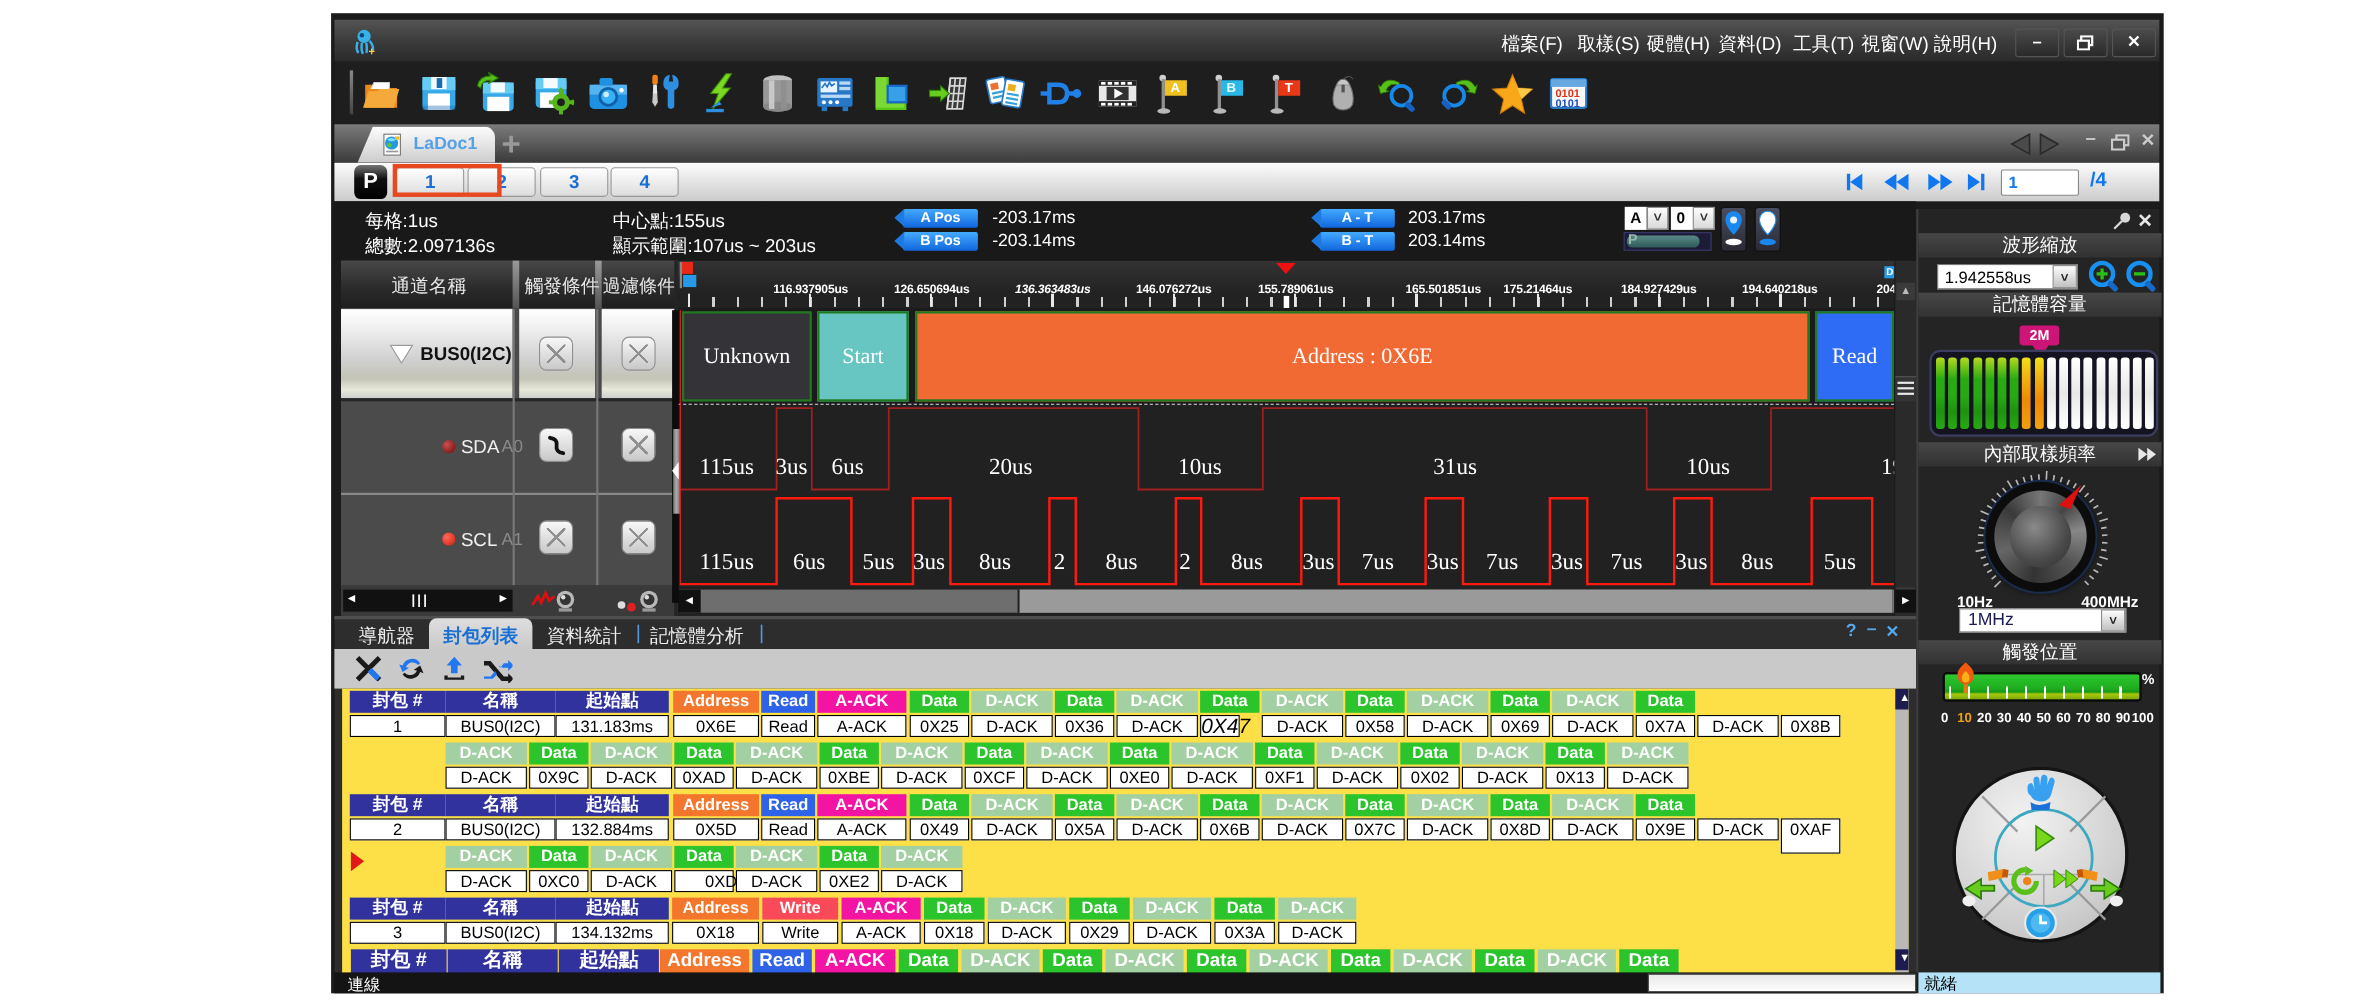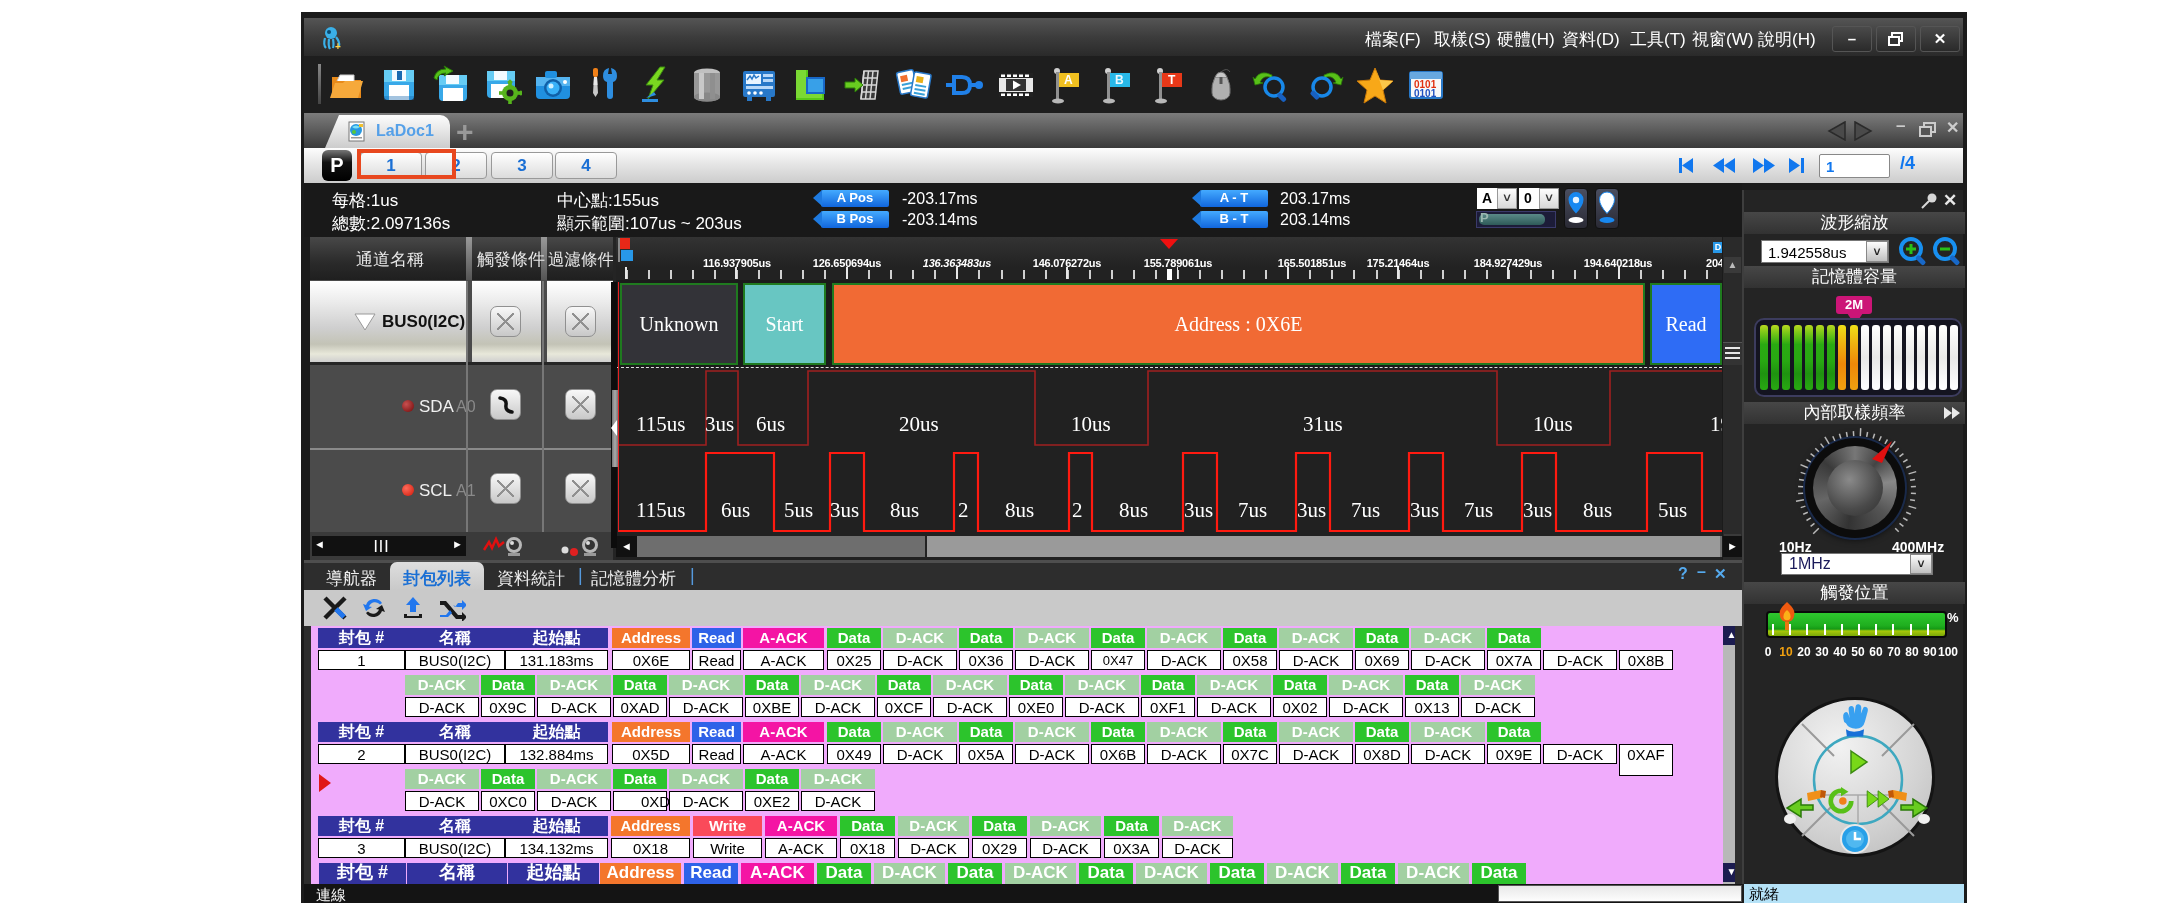--- a/index.html
+++ b/index.html
@@ -35,21 +35,21 @@
 
 .xbtn{position:absolute;width:31px;height:31px;border-radius:7px;background:linear-gradient(#f8f8f8,#c8c8c8);border:1px solid #909090;}
 .xbtn:before{content:"";position:absolute;left:6px;top:6px;width:17px;height:17px;background:linear-gradient(45deg,transparent 45.5%,#909090 45.5%,#909090 54.5%,transparent 54.5%),linear-gradient(-45deg,transparent 45.5%,#909090 45.5%,#909090 54.5%,transparent 54.5%);}
 .btn2{position:absolute;width:31px;height:31px;border-radius:7px;background:linear-gradient(#f8f8f8,#c8c8c8);border:1px solid #909090;}
 .rlab{position:absolute;top:20px;color:#fff;font-size:11px;font-weight:bold;letter-spacing:-0.2px;transform:translateX(-50%);}
 .blk{position:absolute;height:82px;border:2px solid #1f7a1f;color:#fff;font-family:"Liberation Serif",serif;font-size:20px;text-align:center;line-height:78px;}
 #ticks2{position:absolute;left:0;top:30px;width:1106px;height:12px;background:repeating-linear-gradient(90deg,transparent 0px,transparent 9px,#e8e8e8 9px,#e8e8e8 11px,transparent 11px,transparent 110.3px);}
 #ticks{position:absolute;left:0;top:33px;width:1106px;height:9px;background:repeating-linear-gradient(90deg,transparent 0px,transparent 9.5px,#d0d0d0 9.5px,#d0d0d0 11.5px,transparent 11.5px,transparent 22.06px);}
 #bottompanel{position:absolute;left:3px;top:548px;width:1438px;height:330px;background:#2d2d2d;}
 #bicons{position:absolute;left:0;top:30px;width:100%;height:36px;background:#c9c9c9;}
-#ptable{position:absolute;left:7px;top:66px;width:1424px;height:260px;background:#f0abfc;overflow:hidden;}
+#ptable{position:absolute;left:7px;top:66px;width:1424px;height:260px;background:#fde047;overflow:hidden;}
 .hc{position:absolute;height:20px;color:#fff;font-size:15px;font-weight:bold;text-align:center;line-height:19px;}
 .vc{position:absolute;height:20px;color:#000;font-size:15px;text-align:center;line-height:19px;background:#fff;border:1px solid #000;}
 
 #statusbar{position:absolute;left:3px;top:872px;width:1438px;height:19px;background:#141414;color:#fff;font-size:15px;}
 
 #sidebar{position:absolute;left:1441px;top:178px;width:221px;height:694px;background:#242424;border-left:2px solid #3e3e3e;}
 .sbtitle{position:absolute;left:0;width:221px;height:22px;background:linear-gradient(#474747,#323232);color:#fff;font-size:17px;text-align:center;line-height:21px;}
 #ready{position:absolute;left:1443px;top:872px;width:220px;height:19px;background:#b5e2f7;color:#000;font-size:15px;padding:1px 0 0 5px;}
 #bars{position:absolute;left:16px;top:135px;width:196px;height:65px;}
 .bar{position:absolute;top:0;width:8px;height:65px;border-radius:3px;}
@@ -541,21 +541,21 @@
 <div class="vc" style="left:7px;top:24px;width:87px;height:20px;font-size:15px;">1</div>
 <div class="vc" style="left:94px;top:24px;width:100px;height:20px;font-size:15px;">BUS0(I2C)</div>
 <div class="vc" style="left:194px;top:24px;width:103px;height:20px;font-size:15px;">131.183ms</div>
 <div class="vc" style="left:301px;top:24px;width:78px;height:20px;font-size:15px;">0X6E</div>
 <div class="vc" style="left:381px;top:24px;width:49px;height:20px;font-size:15px;">Read</div>
 <div class="vc" style="left:432px;top:24px;width:81px;height:20px;font-size:15px;">A-ACK</div>
 <div class="vc" style="left:516px;top:24px;width:54px;height:20px;font-size:15px;">0X25</div>
 <div class="vc" style="left:572px;top:24px;width:74px;height:20px;font-size:15px;">D-ACK</div>
 <div class="vc" style="left:648px;top:24px;width:54px;height:20px;font-size:15px;">0X36</div>
 <div class="vc" style="left:704px;top:24px;width:74px;height:20px;font-size:15px;">D-ACK</div>
-<div class="vc" style="left:780px;top:24px;width:54px;height:20px;font-size:13px;">0X47</div>
+<div class="vc" style="left:780px;top:24px;width:36px;height:20px;font-size:19px;font-style:italic;">0X47</div>
 <div class="vc" style="left:836px;top:24px;width:74px;height:20px;font-size:15px;">D-ACK</div>
 <div class="vc" style="left:912px;top:24px;width:54px;height:20px;font-size:15px;">0X58</div>
 <div class="vc" style="left:968px;top:24px;width:74px;height:20px;font-size:15px;">D-ACK</div>
 <div class="vc" style="left:1044px;top:24px;width:54px;height:20px;font-size:15px;">0X69</div>
 <div class="vc" style="left:1100px;top:24px;width:74px;height:20px;font-size:15px;">D-ACK</div>
 <div class="vc" style="left:1176px;top:24px;width:54px;height:20px;font-size:15px;">0X7A</div>
 <div class="vc" style="left:1232px;top:24px;width:74px;height:20px;font-size:15px;">D-ACK</div>
 <div class="vc" style="left:1308px;top:24px;width:54px;height:20px;font-size:15px;">0X8B</div>
 <div class="hc" style="left:94px;top:49px;width:74px;height:20px;font-size:15px;background:#a2d0a2;color:#fff;font-weight:bold;">D-ACK</div>
 <div class="hc" style="left:170px;top:49px;width:54px;height:20px;font-size:15px;background:#2cc42c;color:#fff;font-weight:bold;">Data</div>

